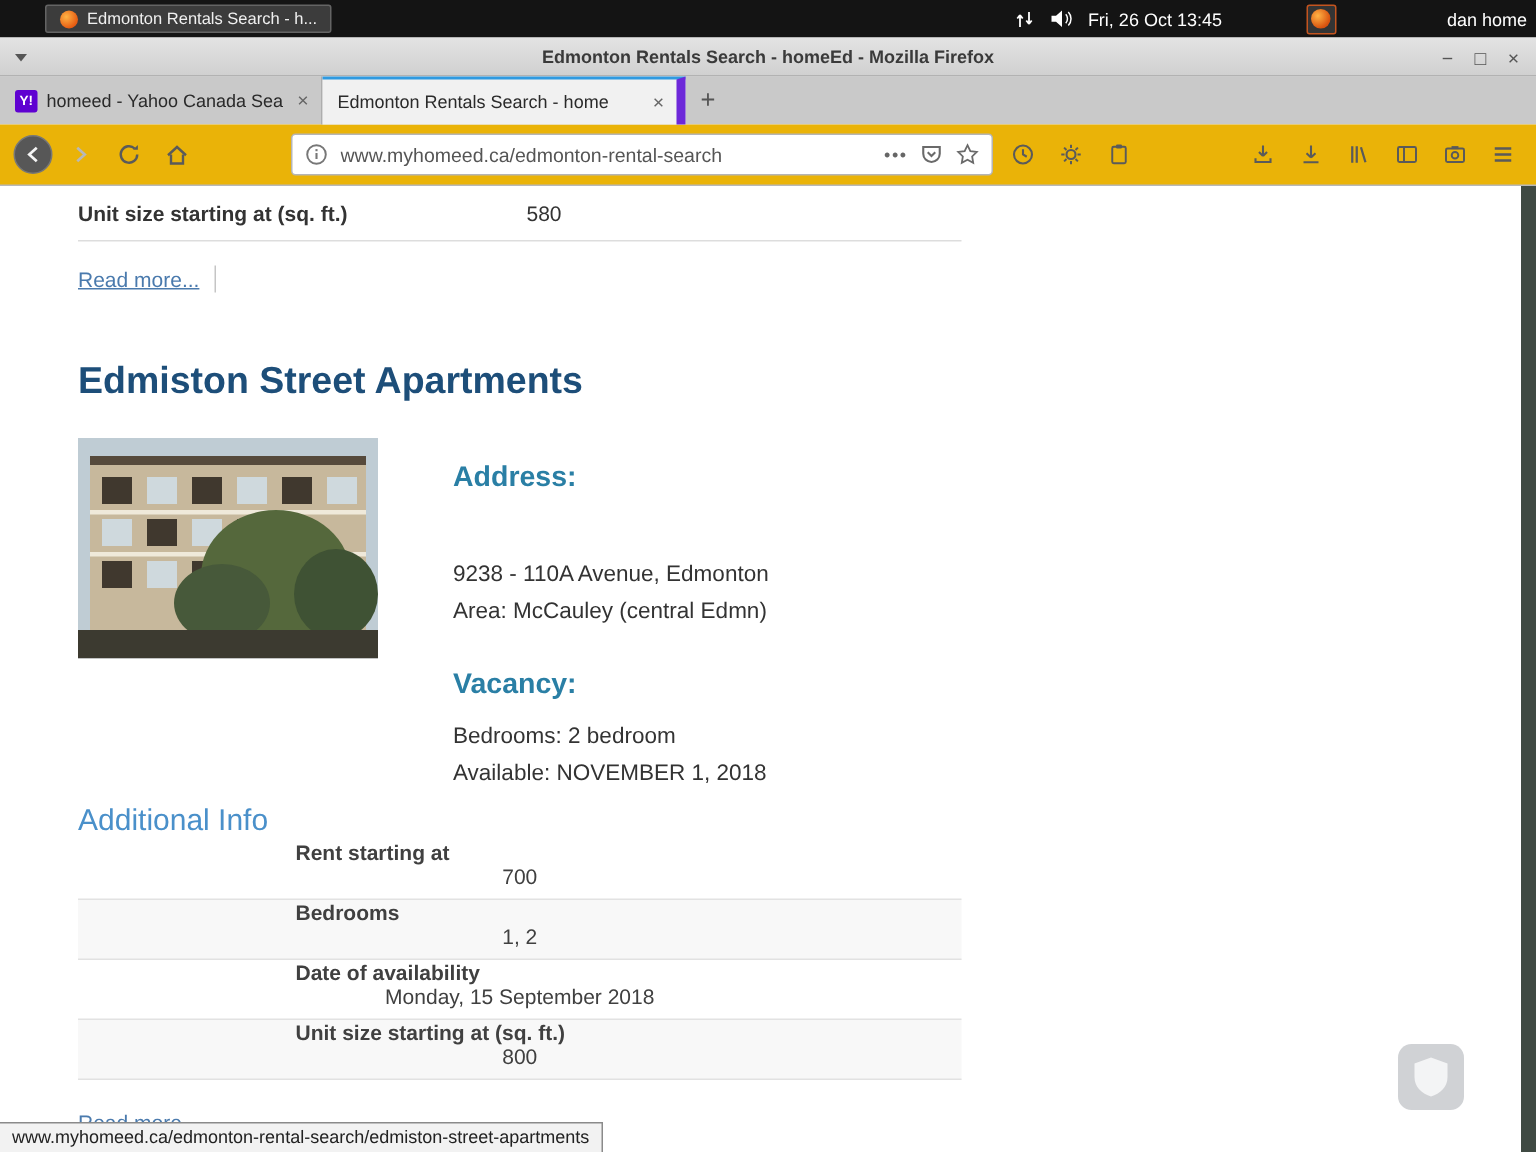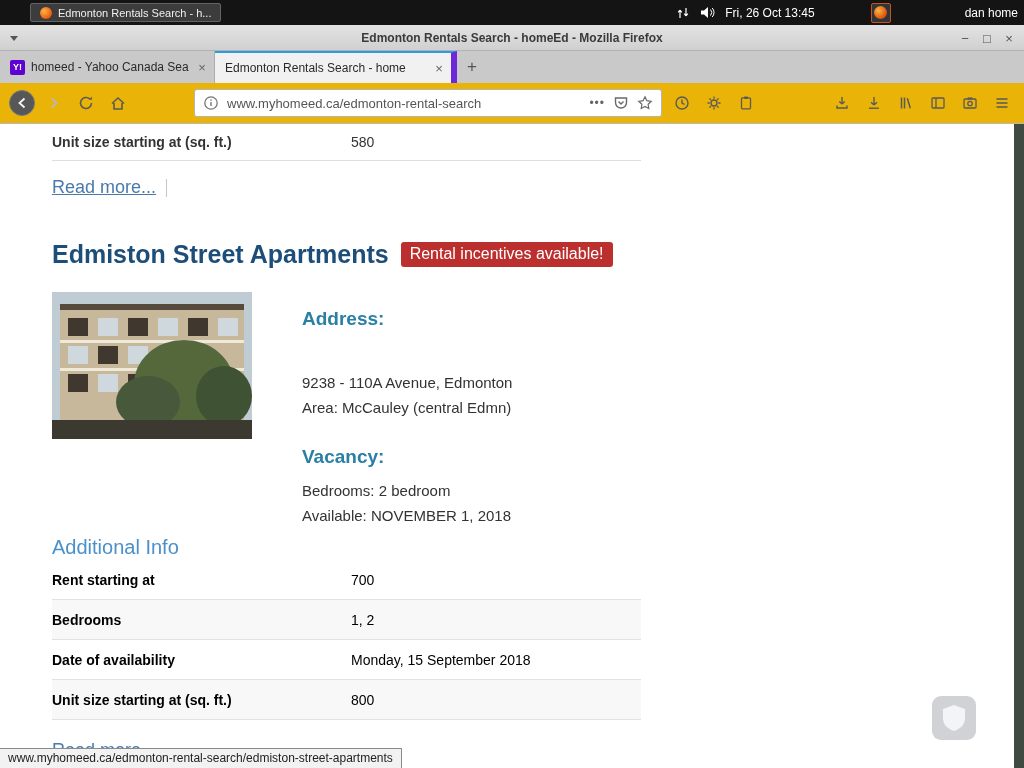--- a/index.html
+++ b/index.html
@@ -56,39 +56,39 @@
   .dots { font-size:12px; color:#666; letter-spacing:1px; }
   .spacer { flex:1; }
 
   
   .viewport { position:relative; height:644px; background:#fff; overflow:hidden;padding-left:40px; }
 
   .prev-row { position:absolute; top:0; left:52px; width:589px; height:37px;
     display:flex; align-items:center; border-bottom:1px solid #ddd; font-size:14px; color:#333; }
   .col-label { width:299px; font-weight:700; }
   .readmore1 { position:absolute; top:53px; left:52px; display:flex; align-items:center; gap:10px; }
-  .readmore-link { font-size:18px; color:#4a7aad; text-decoration:underline; }
+  .readmore-link { font-size:14px; color:#4a7aad; text-decoration:underline; }
   .v-divider { width:1px; height:18px; background:#c5c5c5; }
 
   .listing-header { position:absolute; top:116px; left:52px; display:flex; align-items:center; gap:12px; }
   .listing-title { font-size:25px; font-weight:700; color:#1d4e79; }
   .badge { background:#bc2f2f; color:#fff; font-size:16px; padding:3px 9px 4px; border-radius:3px; white-space:nowrap; }
 
   .listing-body { position:absolute; top:168px; left:52px; display:flex; gap:50px; }
   .photo { width:200px; height:147px; display:block; }
   .info { padding-top:16px; }
   .sub-h { font-size:19px; font-weight:700; color:#2a7fa5; margin-bottom:14px; }
   .sub-h.vac { margin-top:30px; }
   .iline { font-size:15px; color:#333; margin-top:8px; }
   .iline:first-of-type { margin-top:0; }
   .b { font-weight:400;margin-top:44px; }
 
   .additional-h { position:absolute; top:412px; left:52px; font-size:20px; color:#4a90ca; }
   .info-table { position:absolute; top:436px; left:52px; width:589px; }
-  .irow { height:40px; display:flex; align-items:center; border-bottom:1px solid #e2e2e2; font-size:14px; color:#000000; }
+  .irow { height:40px; display:flex; align-items:center; border-bottom:1px solid #e2e2e2; font-size:14px; color:#404040;flex-direction:column; }
   .irow:nth-child(even) { background:#f8f8f8; }
   .readmore2 { position:absolute; top:616px; left:52px; z-index:1; }
 
   .status-tooltip { position:absolute; left:0; bottom:0; z-index:5; background:#f2f2f2;
     border:1px solid #8a8a8a; border-left:none; border-bottom:none;
     font-size:12px; color:#222; padding:2px 8px 3px; white-space:nowrap; }
 
   .watermark { position:absolute; top:572px; right:48px; z-index:2; display:flex; align-items:center; gap:10px;
     color:rgba(125,132,138,0.45); }
   .wm-logo { width:44px; height:44px; border-radius:9px; background:rgba(150,156,162,0.45);
@@ -259,21 +259,20 @@
       <span>580</span>
     </div>
 
     <div class="readmore1">
       <a class="readmore-link" href="#">Read more...</a>
       <span class="v-divider"></span>
     </div>
 
     <div class="listing-header">
       <span class="listing-title">Edmiston Street Apartments</span>
-      <span class="badge">Rental incentives available!</span>
     </div>
 
     <div class="listing-body">
       <svg class="photo" viewBox="0 0 200 147">
         <rect width="200" height="147" fill="#bfccd4"></rect>
         <rect x="8" y="12" width="184" height="8" fill="#564a3c"></rect>
         <rect x="8" y="18" width="184" height="112" fill="#c7b89c"></rect>
         <rect x="16" y="26" width="20" height="18" fill="#40382e"></rect>
         <rect x="46" y="26" width="20" height="18" fill="#cfd9dd"></rect>
         <rect x="76" y="26" width="20" height="18" fill="#40382e"></rect>

